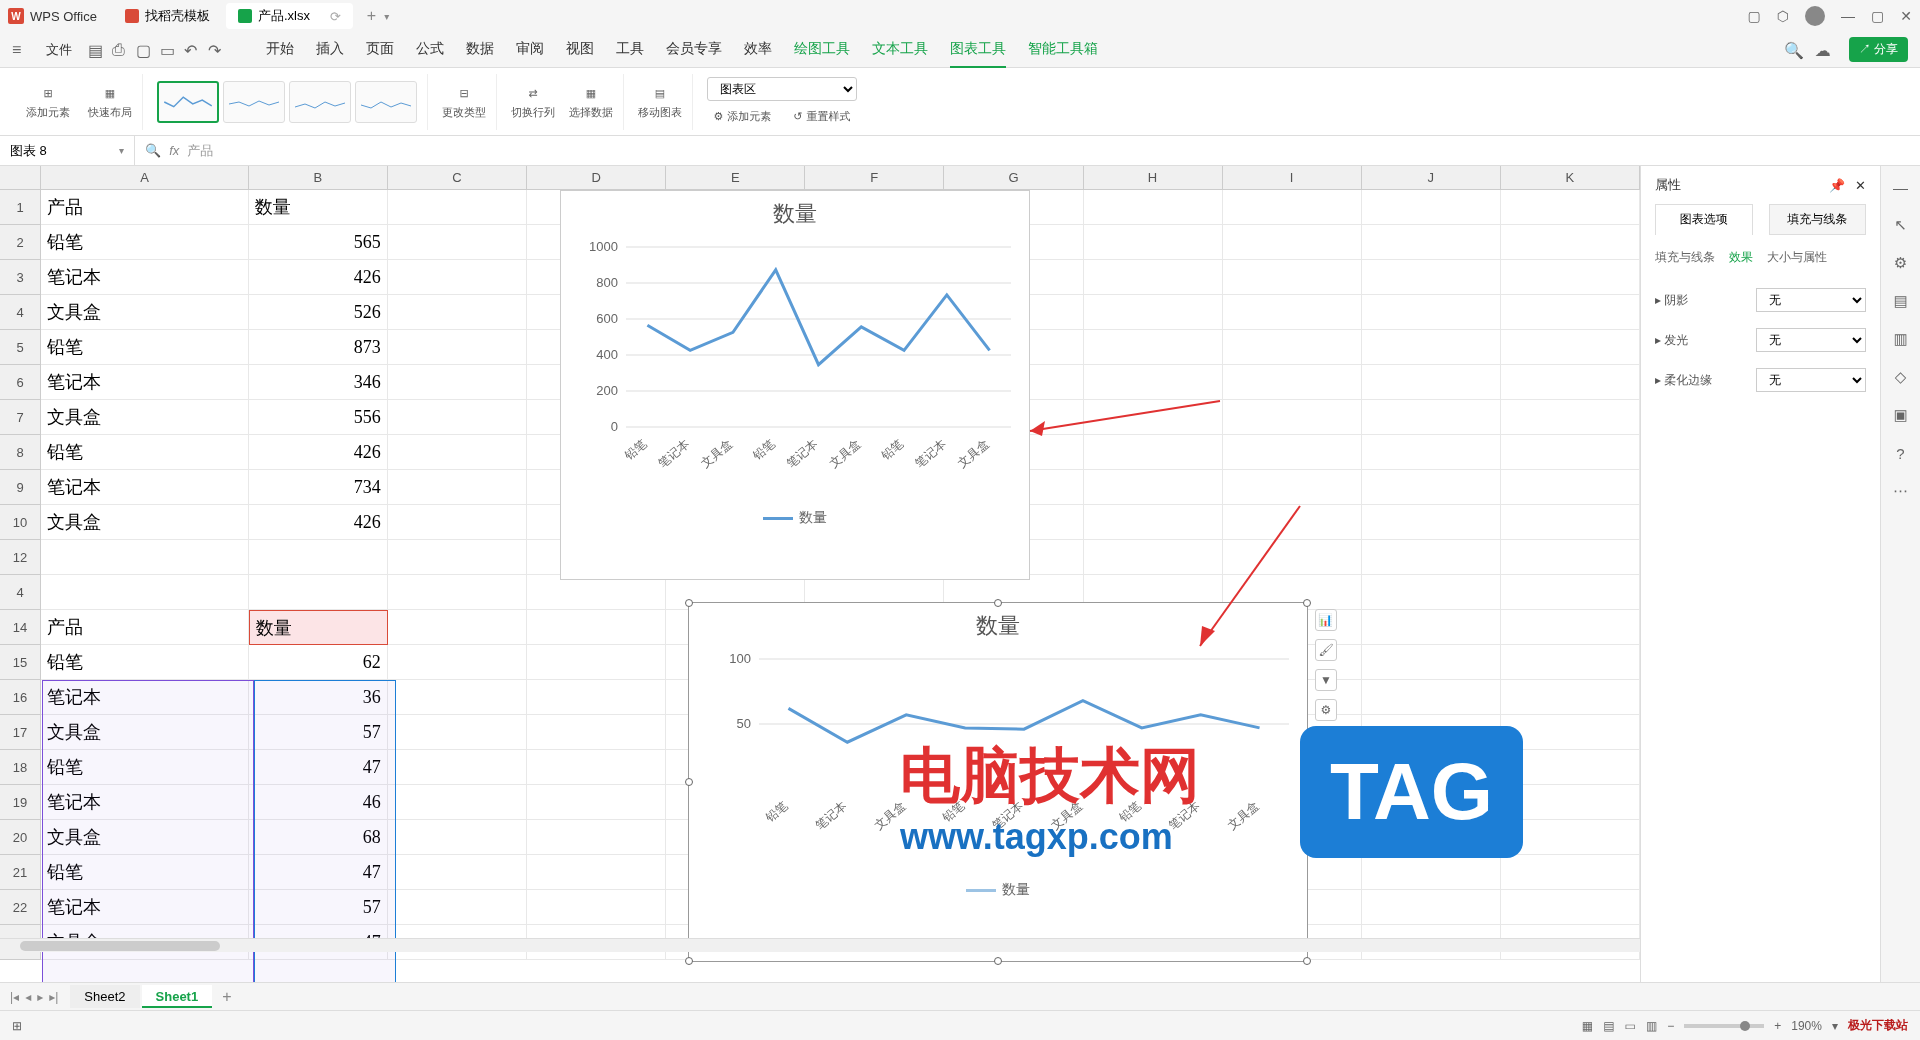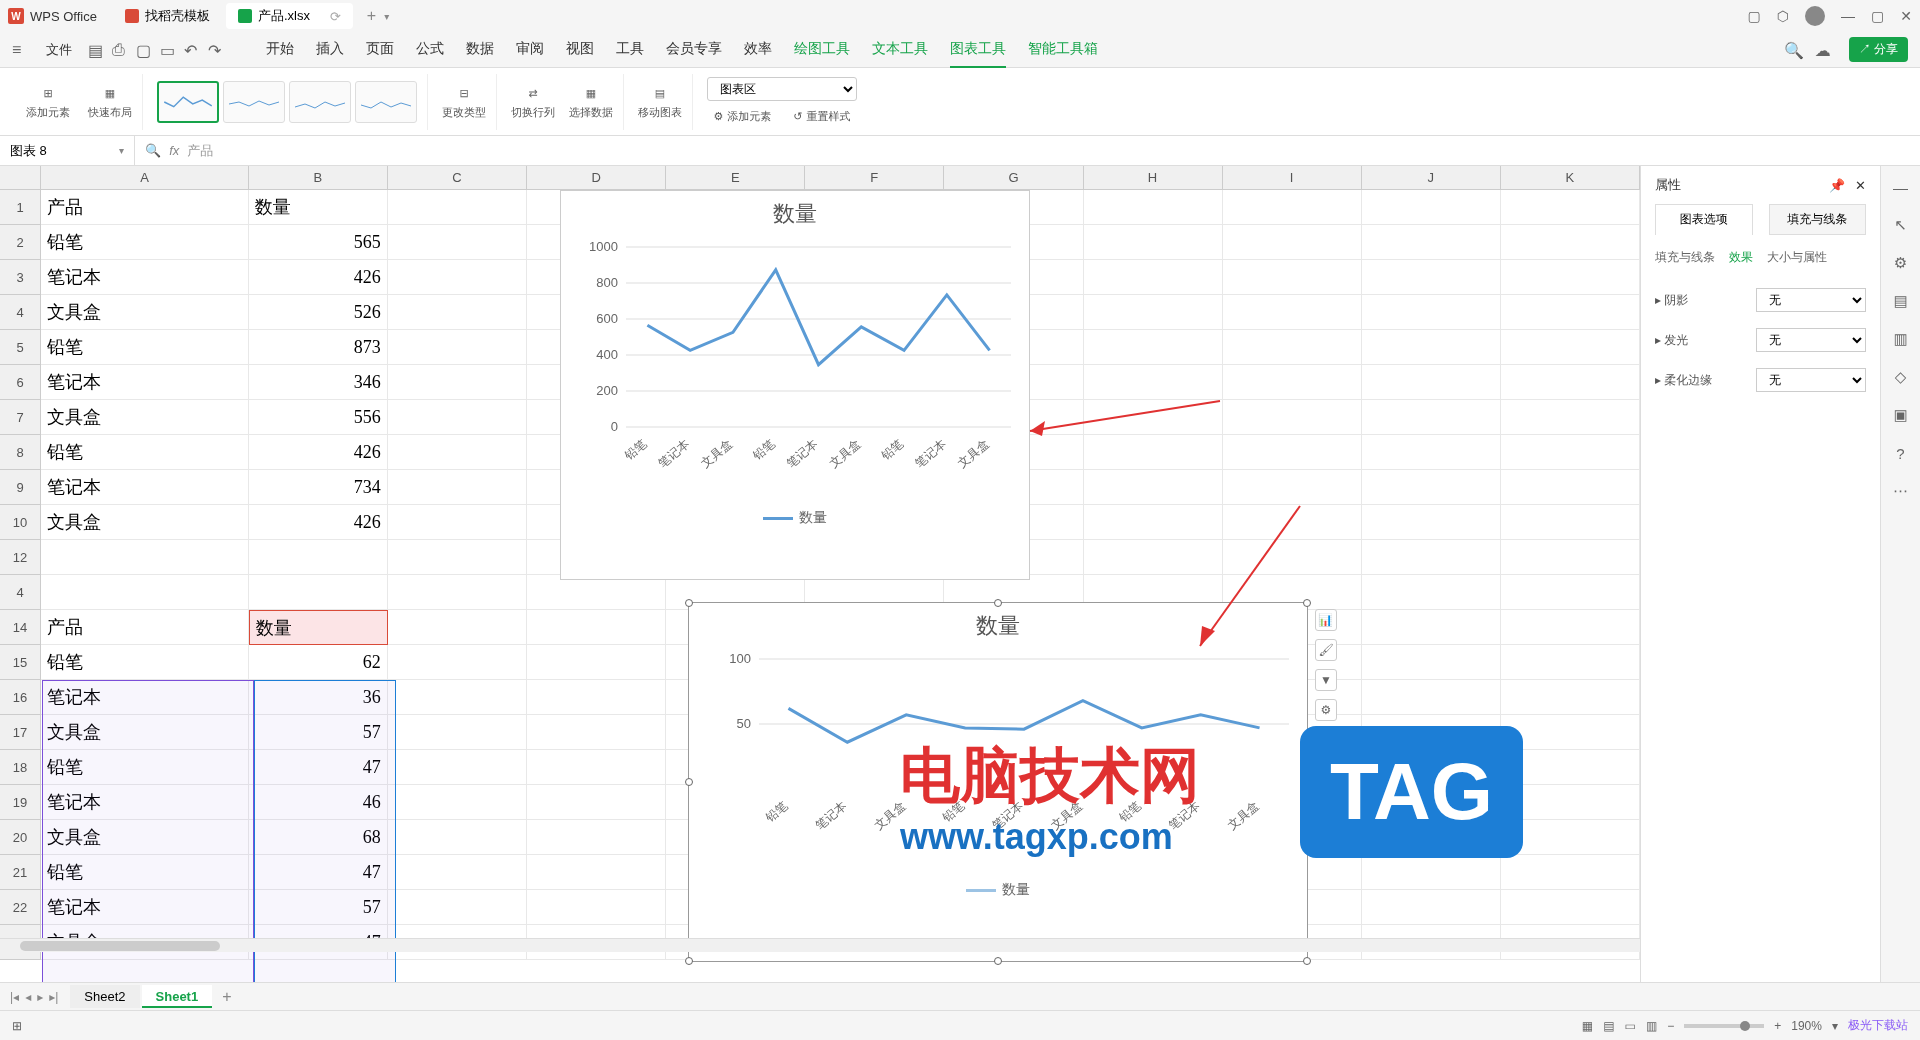--- a/index.html
+++ b/index.html
@@ -726,15 +726,15 @@
     <span>▤</span>
     <span>▭</span>
     <span>▥</span>
     <span>−</span>
     <span style="width:80px;height:4px;background:#ccc;display:inline-block;position:relative">
         <span style="position:absolute;left:70%;top:-3px;width:10px;height:10px;background:#888;border-radius:50%"></span>
       </span>
     <span>+</span>
     <span>190%</span>
     <span>▾</span>
-    <span style="color:#8b5cf6;font-weight:normal">极光下载站</span>
+    <span style="color:#b91c1c;font-weight:bold">极光下载站</span>
   </div>
 </div>
 
 </body></html>

